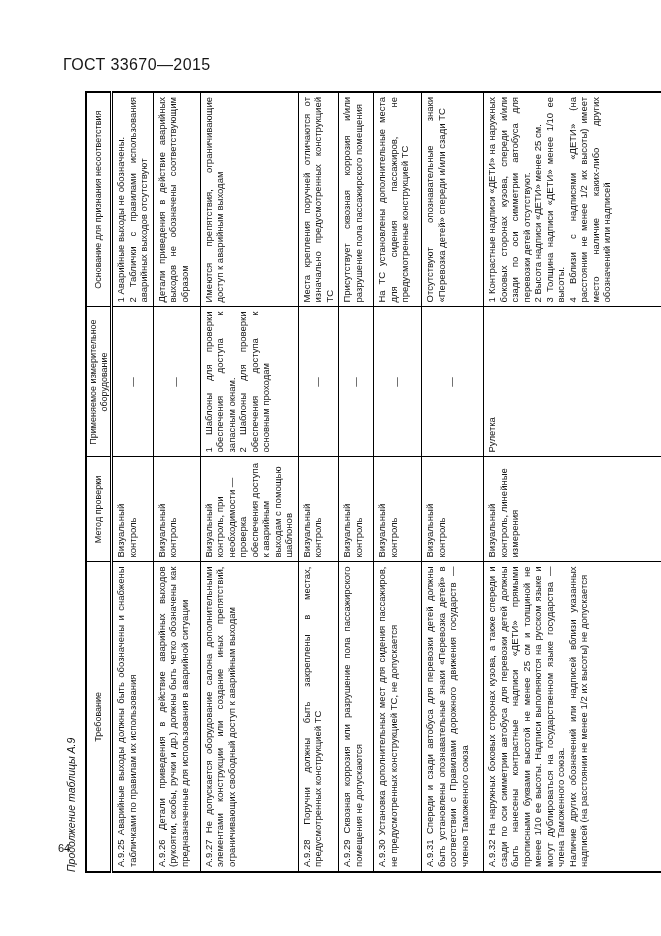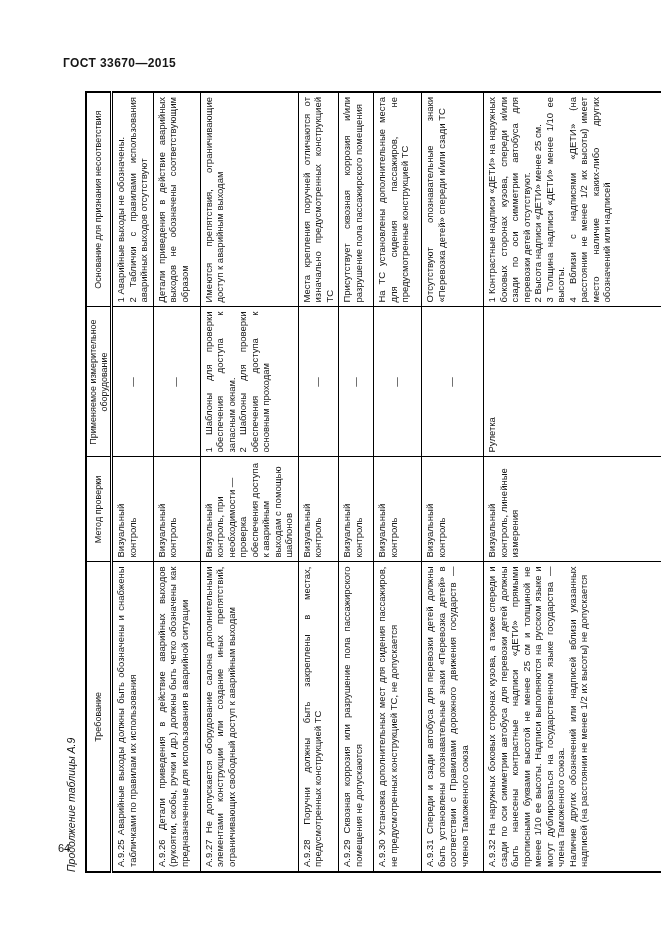--- a/index.html
+++ b/index.html
@@ -4,21 +4,21 @@
 <style>
   html,body{margin:0;padding:0;}
   body{
     width:661px;height:936px;position:relative;overflow:hidden;
     background:#ffffff;color:#161616;
     font-family:"Liberation Sans", sans-serif;
     -webkit-font-smoothing:antialiased;
   }
   .doc-header{
     position:absolute;left:63px;top:56px;
-    font-size:12px;font-weight:bold;letter-spacing:.4px;
+    font-size:16px;font-weight:normal;letter-spacing:.4px;
   }
   .page-num{
     position:absolute;left:58px;top:842px;font-size:11px;
   }
   
   .rot{
     position:absolute;left:-36px;top:192px;
     width:780px;height:582px;
     transform:rotate(-90deg);
     transform-origin:50% 50%;

